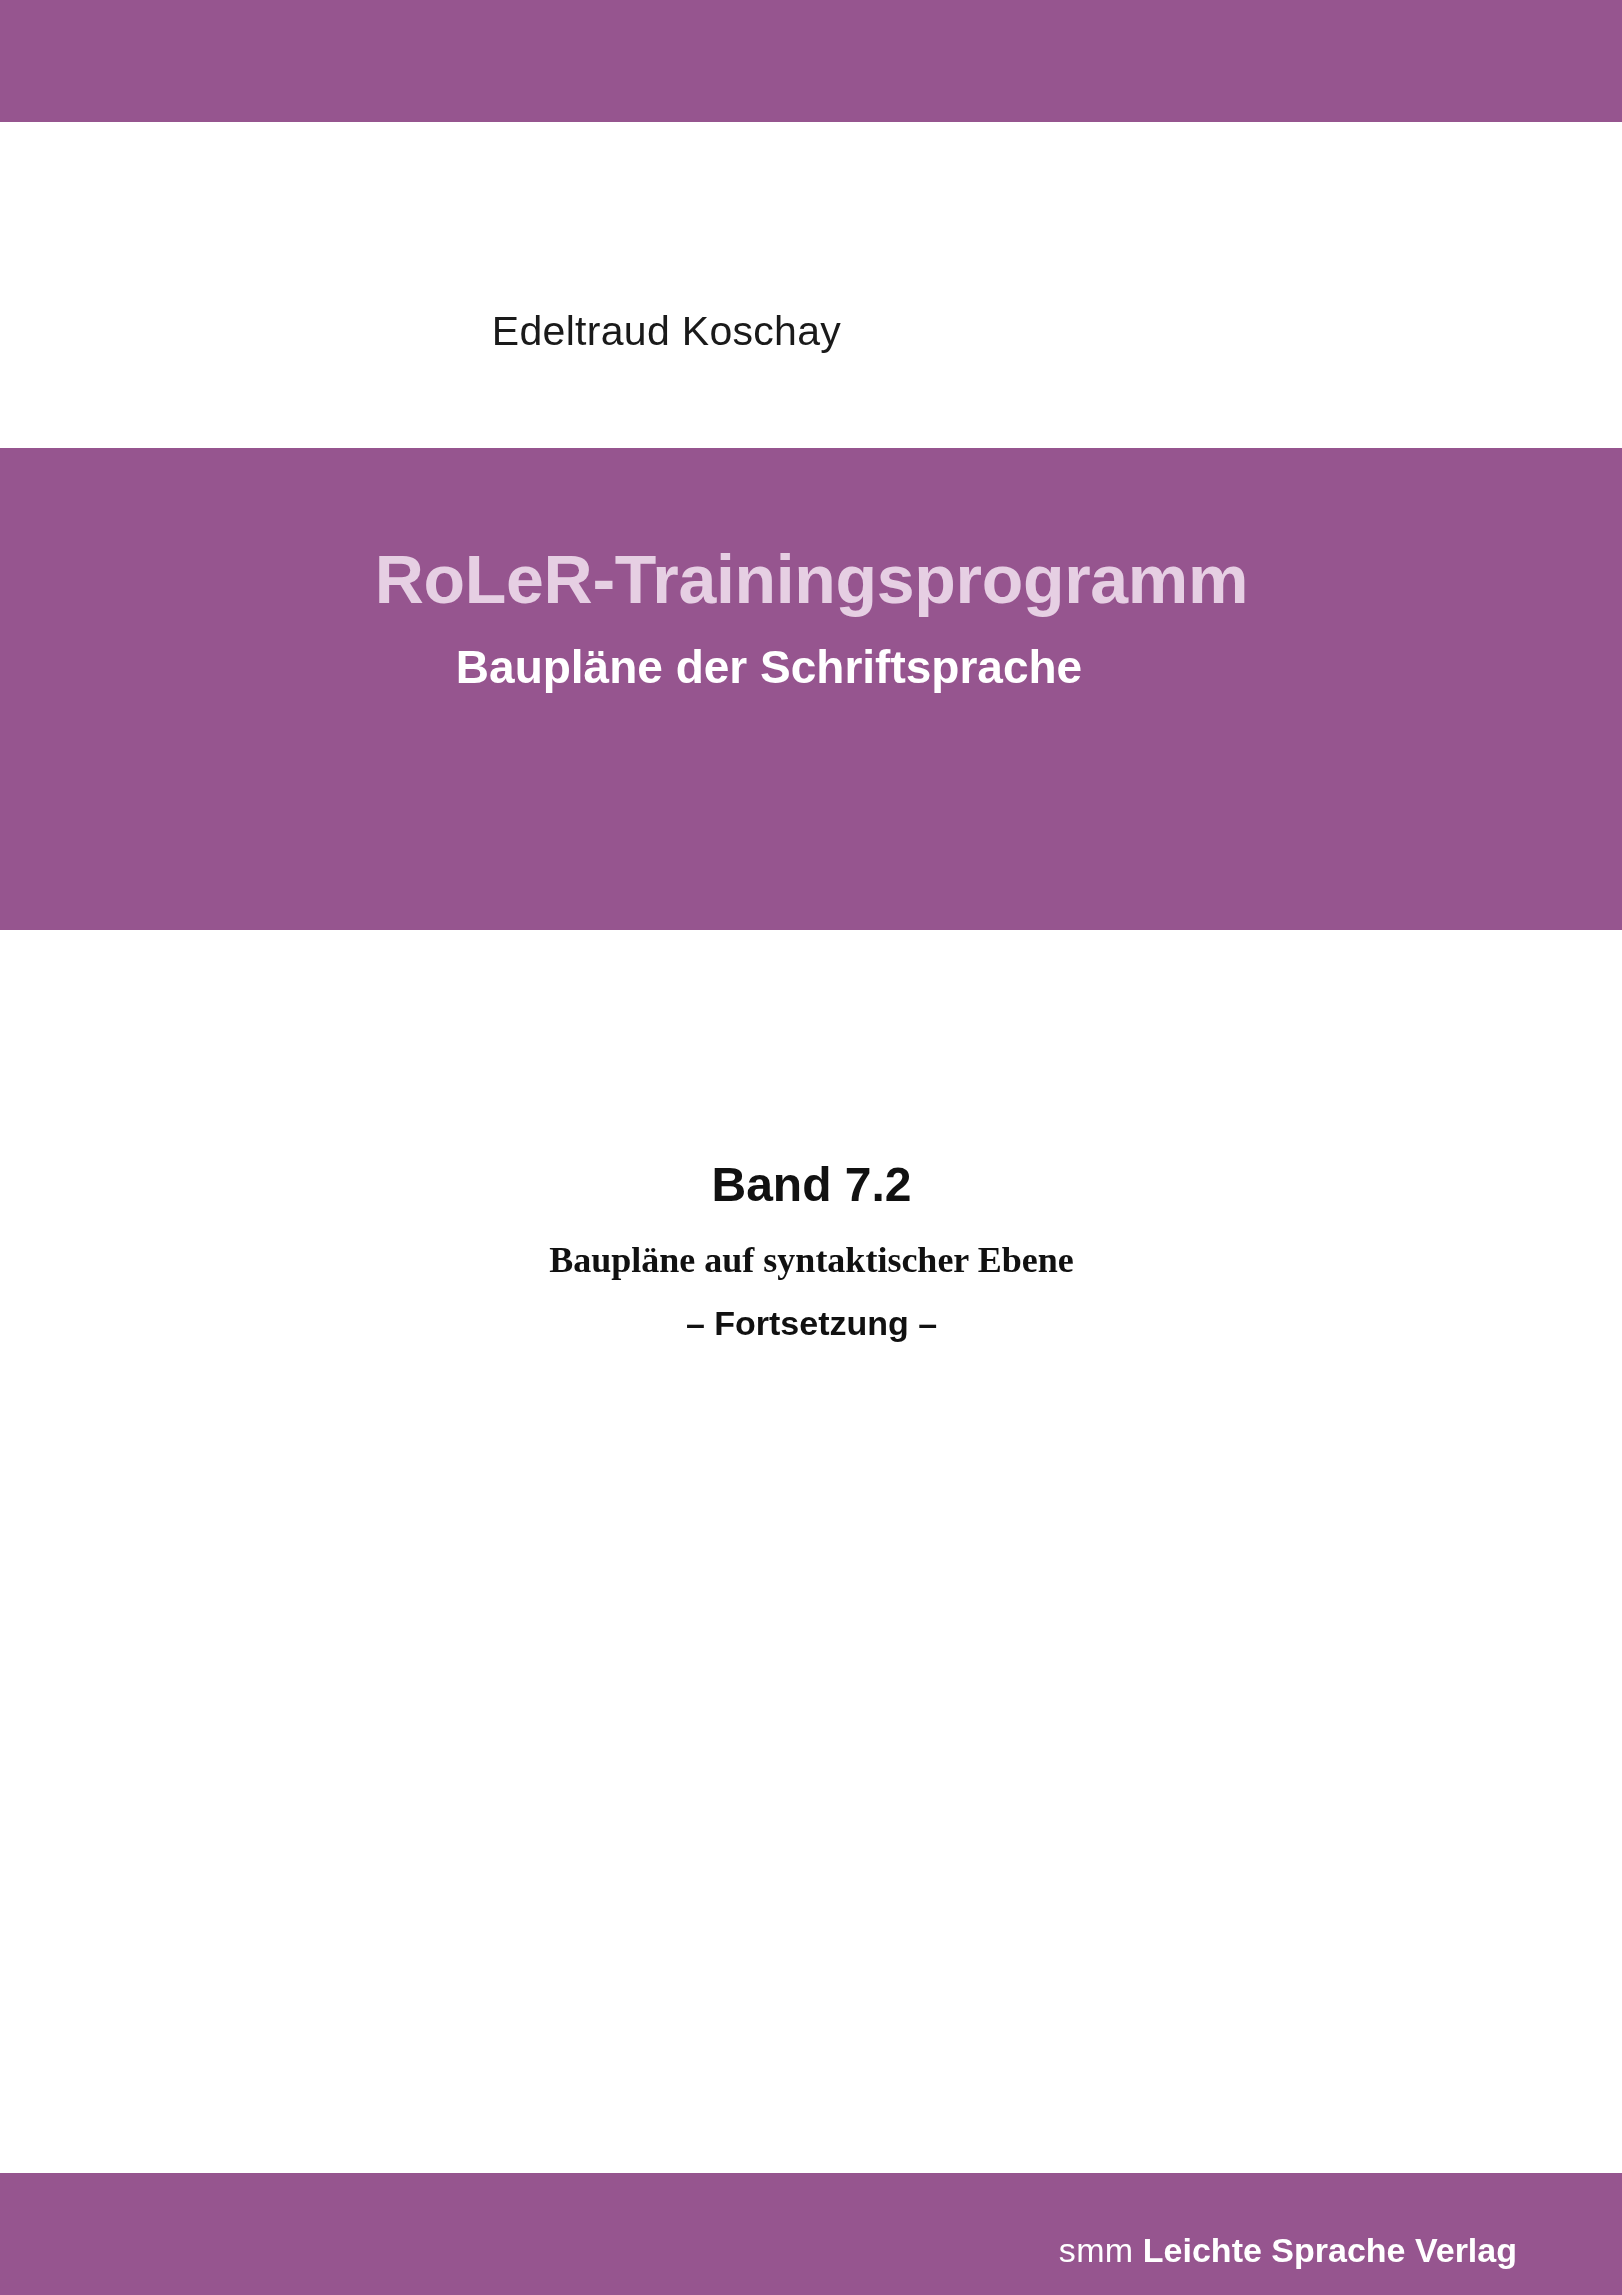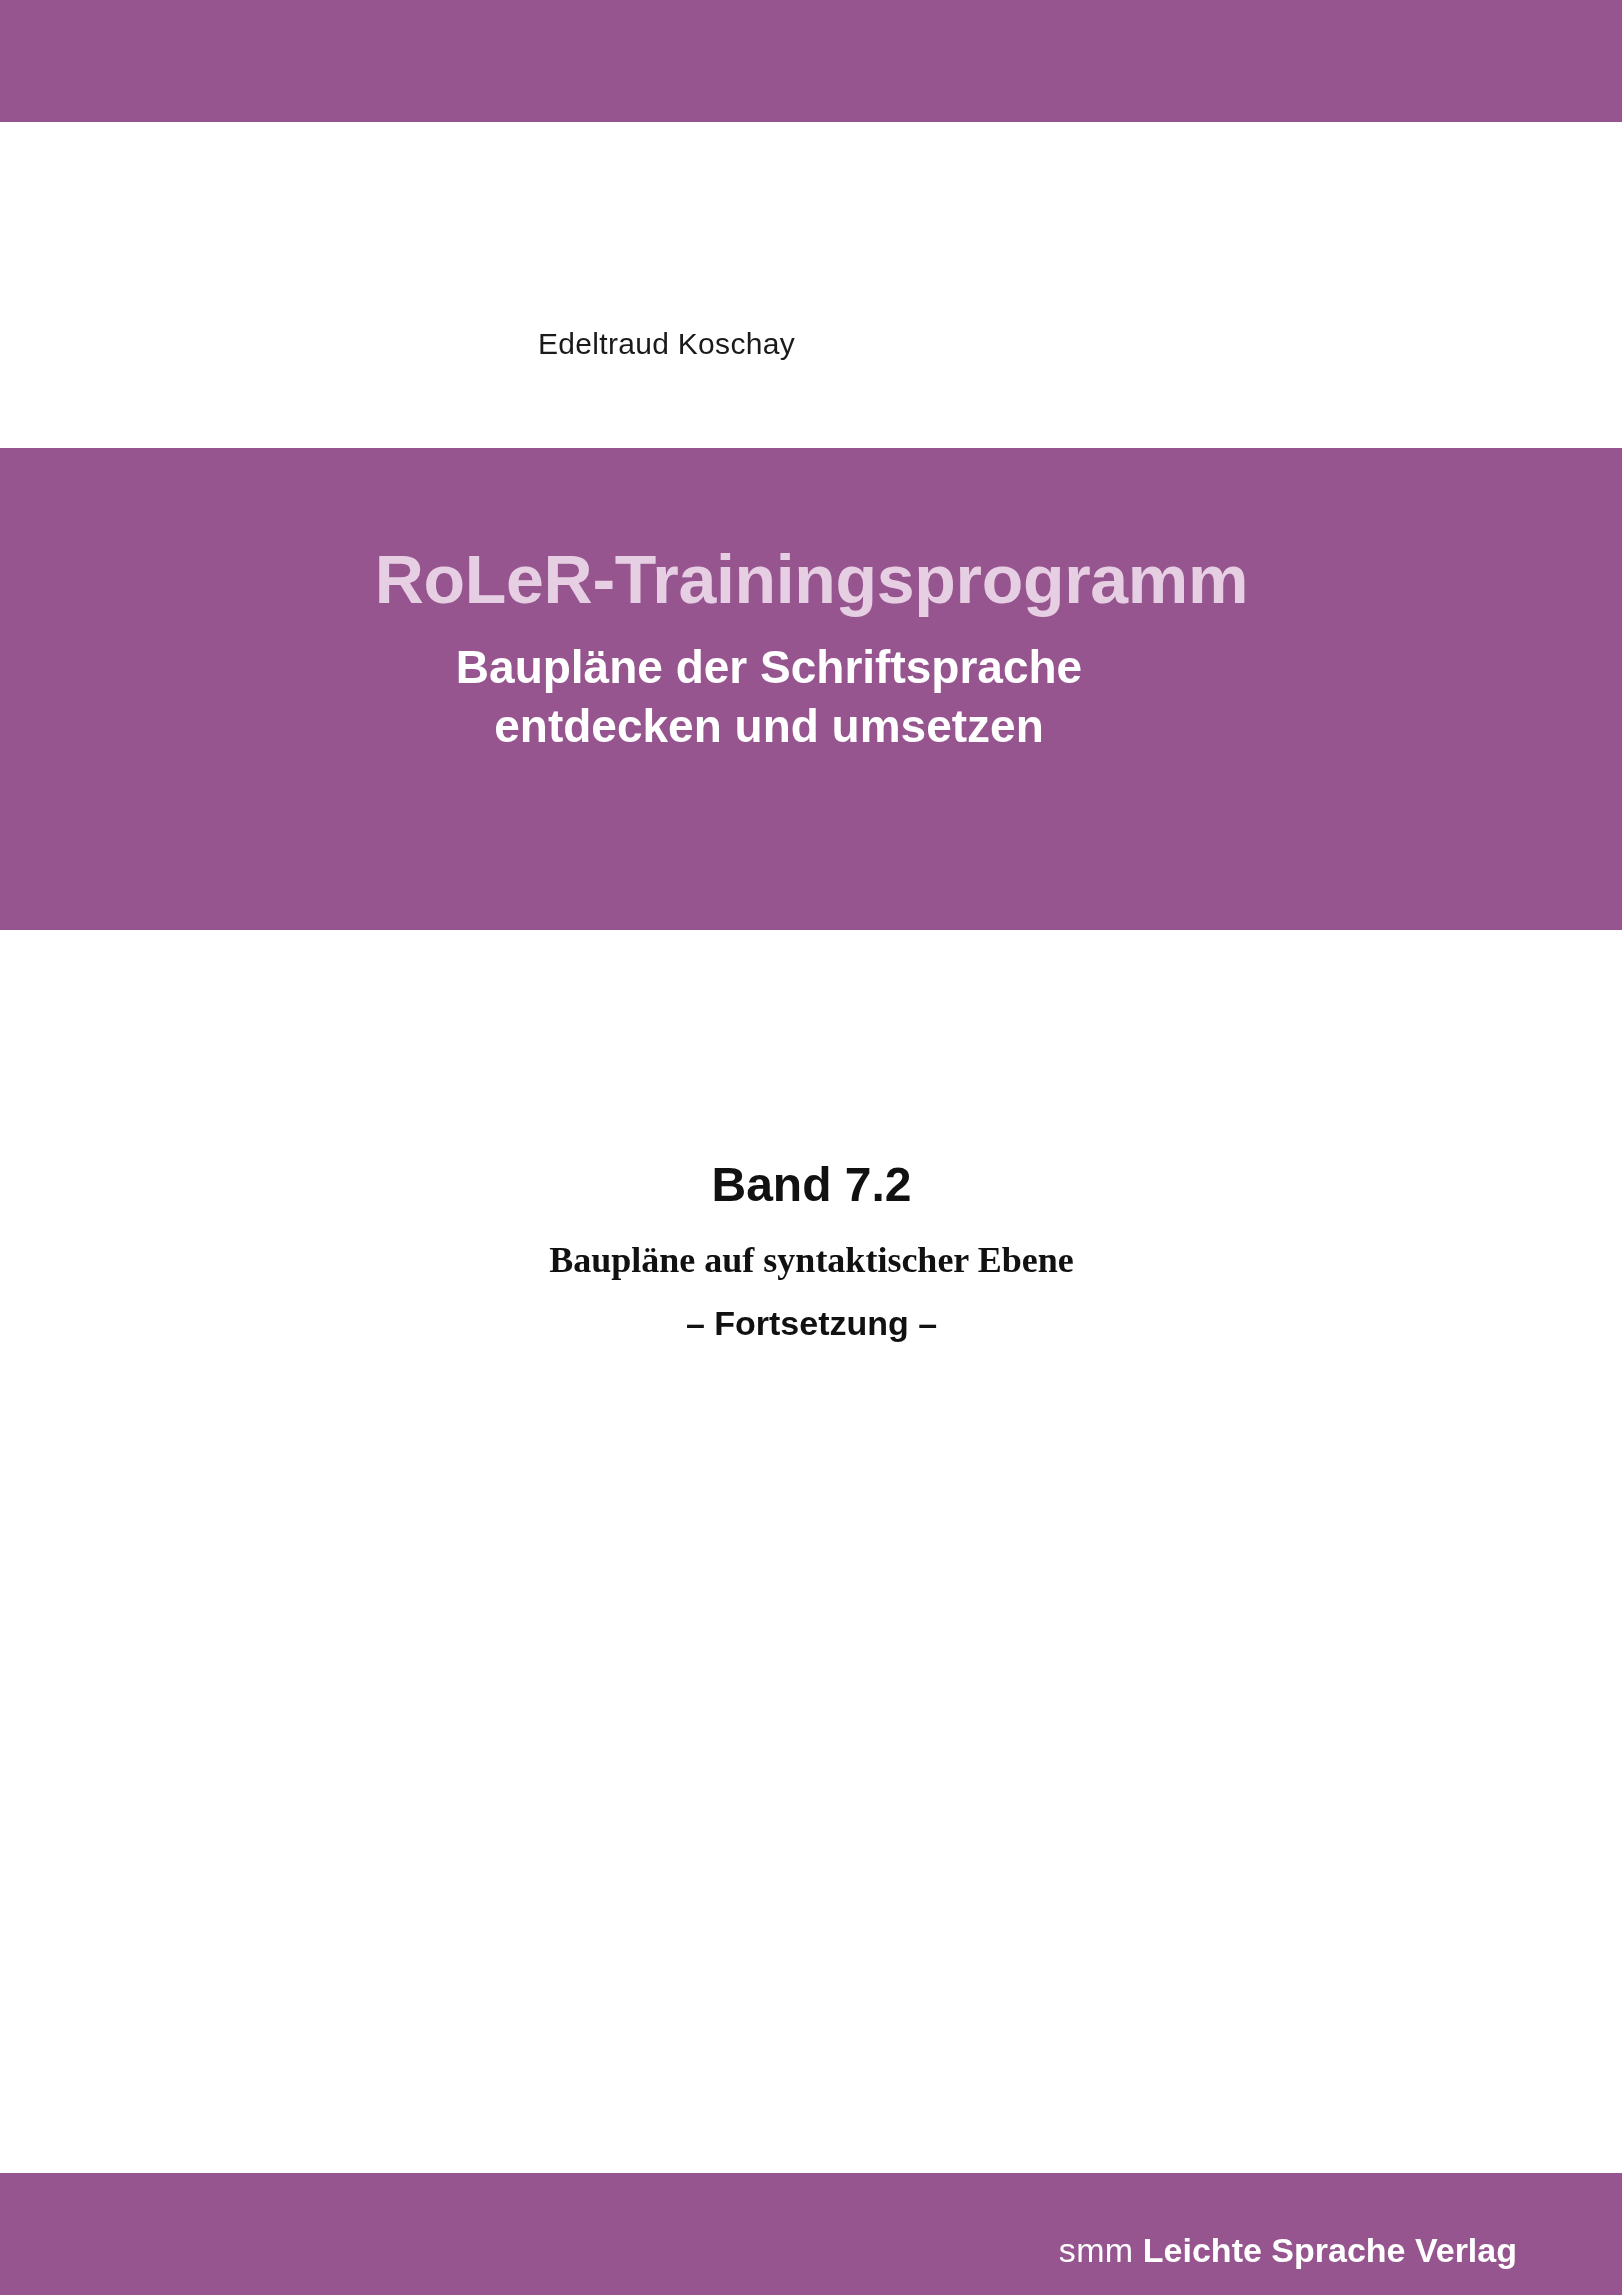--- a/index.html
+++ b/index.html
@@ -35,24 +35,24 @@
     position: absolute;
     left: 0;
     top: 122px;
     width: 1623px;
     height: 326px;
     background: #ffffff;
   }
   .author-name {
     position: absolute;
     left: 0;
-    top: 205px;
+    top: 186px;
     width: 1333px;
     text-align: center;
-    font-size: 30px;
+    font-size: 41px;
     font-weight: 400;
     color: #1a1a1a;
     letter-spacing: 0.3px;
   }
 
   
   .band-title {
     position: absolute;
     left: 0;
     top: 448px;
@@ -147,21 +147,20 @@
   <div class="band-top"></div>
 
   <div class="author-area">
     <div class="author-name">Edeltraud Koschay</div>
   </div>
 
   <div class="band-title">
     <div class="main-title">RoLeR-Trainingsprogramm</div>
     <div class="subtitle">
       <div>Baupläne der Schriftsprache</div>
-      <div>entdecken und umsetzen</div>
     </div>
   </div>
 
   <div class="volume-block">
     <div class="volume-label">Band 7.2</div>
     <div class="volume-sub">Baupläne auf syntaktischer Ebene</div>
     <div class="volume-note">– Fortsetzung –</div>
   </div>
 
   <div class="band-bottom">

